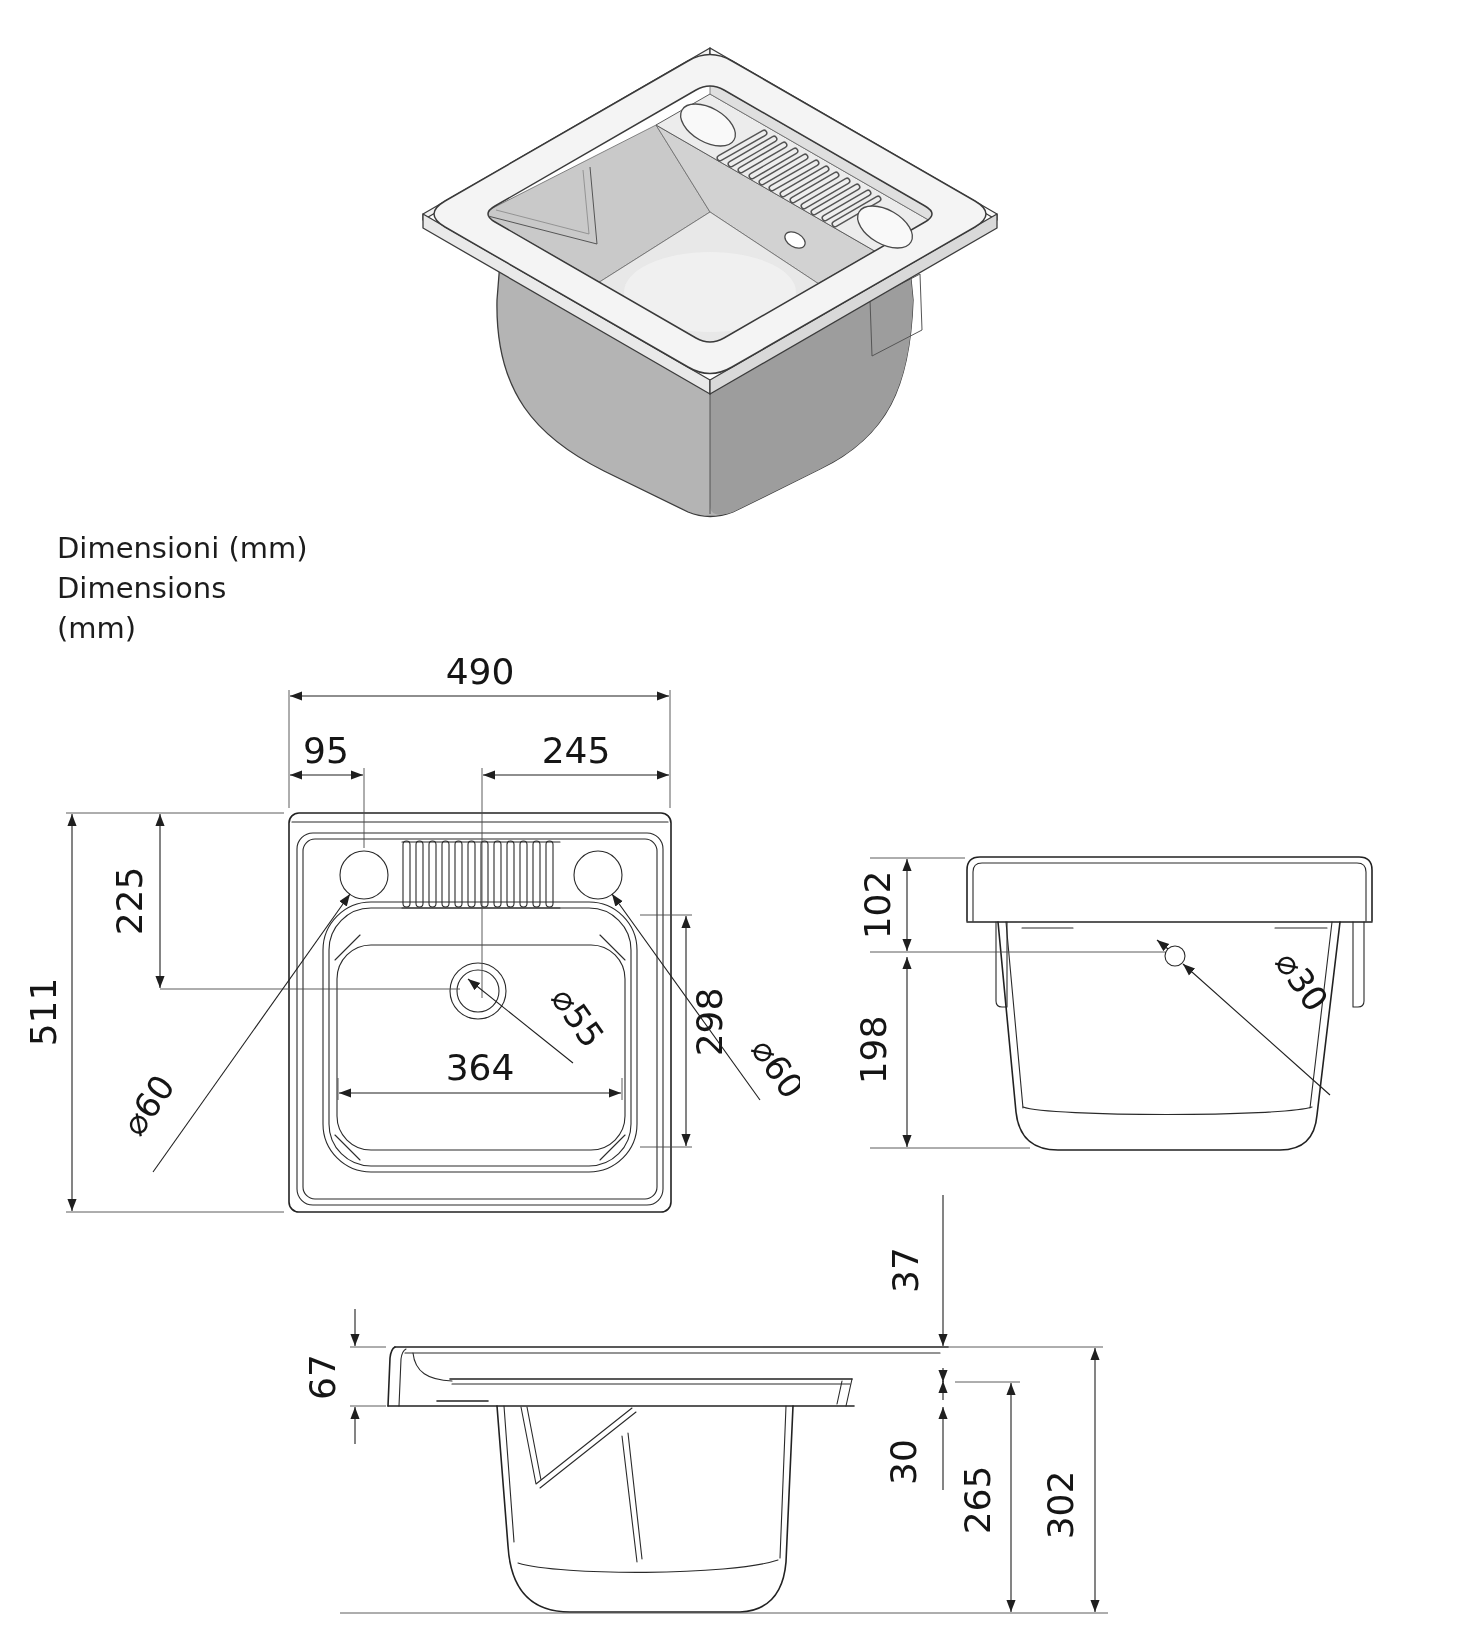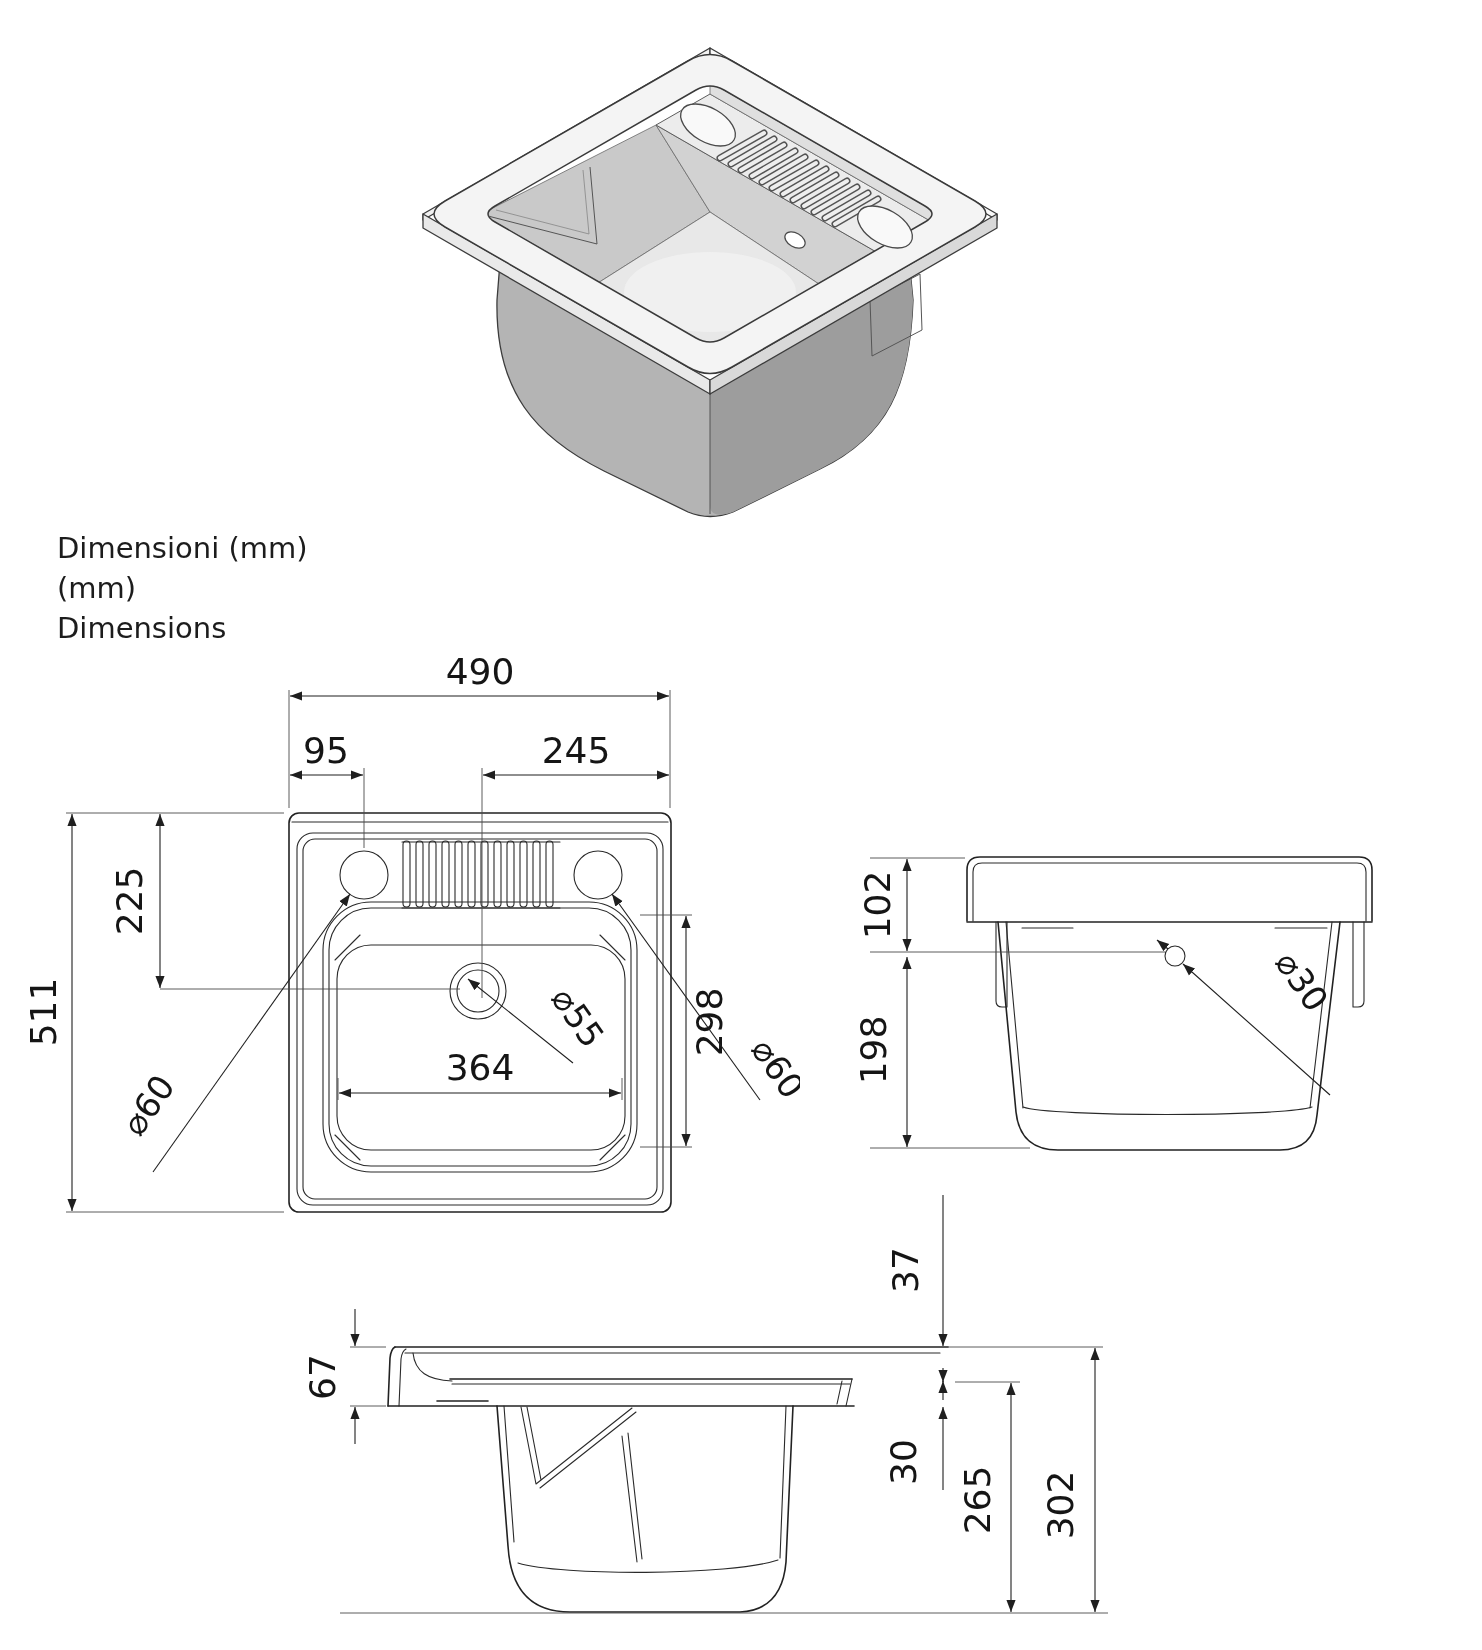--- a/index.html
+++ b/index.html
@@ -81,22 +81,22 @@
 
     <ellipse cx="308" cy="125" rx="30" ry="17" transform="rotate(30 308 125)" fill="#f9f9f9" stroke="#4a4a4a" stroke-width="1.3"></ellipse>
     <ellipse cx="485" cy="227" rx="30" ry="17" transform="rotate(30 485 227)" fill="#f9f9f9" stroke="#4a4a4a" stroke-width="1.3"></ellipse>
 
     <path class="r-thin" d="M88,216 L197,244 L190,167"></path>
     <path d="M96,210 L189,234 L183,170" fill="none" stroke="#8d8d8d" stroke-width="0.9"></path>
   </svg>
 
   <div class="abs title-block">
     <div>Dimensioni (mm)</div>
+    <div>Dimensions</div>
     <div>(mm)</div>
-    <div>Dimensions</div>
   </div>
 
   <svg class="abs" style="left:20px;top:620px" width="780" height="620" viewBox="0 0 780 620">
     <defs>
       <marker id="aT" viewBox="0 0 10 10" refX="10" refY="5" markerWidth="11" markerHeight="11" orient="auto-start-reverse">
         <path d="M0,1.2 L10,5 L0,8.8 z" fill="#1f1f1f"></path>
       </marker>
     </defs>
 
     <rect class="art" x="269" y="193" width="382" height="399" rx="10"></rect>

